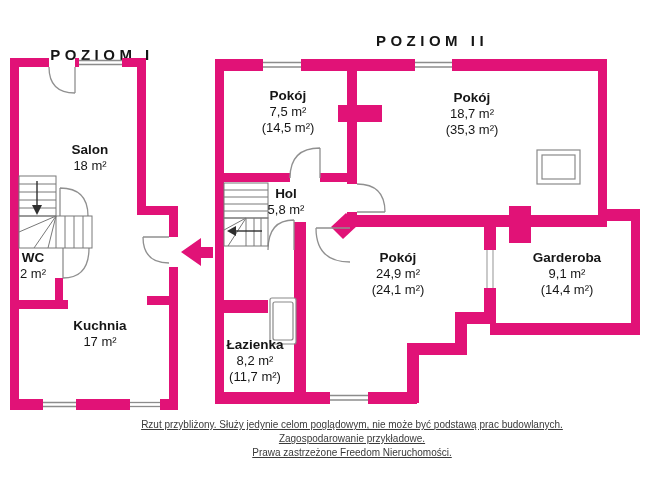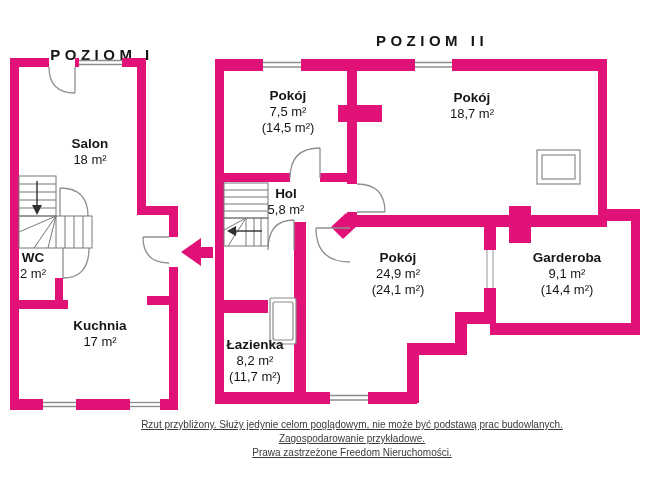--- a/index.html
+++ b/index.html
@@ -148,41 +148,42 @@
         <rect class="fixture" x="537" y="150" width="43" height="34"></rect>
         <rect class="fixture" x="542" y="155" width="33" height="24"></rect>
       </g>
       <g>
         <rect class="fixture" x="270" y="298" width="26" height="46" rx="2"></rect>
         <rect class="fixture" x="273" y="302" width="20" height="38" rx="2"></rect>
       </g>
     </g>
   </svg>
 
-  <div class="room-label" style="left:40px;top:136px;width:100px;">
+  <div class="room-label" style="left:40px;top:142px;width:100px;">
     <div class="room-name">Salon</div>
     <div class="room-area">18 m²</div>
   </div>
   <div class="room-label" style="left:8px;top:250px;width:50px;">
     <div class="room-name">WC</div>
     <div class="room-area">2 m²</div>
   </div>
   <div class="room-label" style="left:50px;top:318px;width:100px;">
     <div class="room-name">Kuchnia</div>
     <div class="room-area">17 m²</div>
   </div>
 
   <div class="room-label" style="left:238px;top:88px;width:100px;">
     <div class="room-name">Pokój</div>
     <div class="room-area">7,5 m²</div>
     <div class="room-area">(14,5 m²)</div>
   </div>
   <div class="room-label" style="left:422px;top:90px;width:100px;">
     <div class="room-name">Pokój</div>
     <div class="room-area">18,7 m²</div>
+    <div class="room-area">(35,3 m²)</div>
   </div>
   <div class="room-label" style="left:242px;top:186px;width:88px;">
     <div class="room-name">Hol</div>
     <div class="room-area">5,8 m²</div>
   </div>
   <div class="room-label" style="left:348px;top:250px;width:100px;">
     <div class="room-name">Pokój</div>
     <div class="room-area">24,9 m²</div>
     <div class="room-area">(24,1 m²)</div>
   </div>

